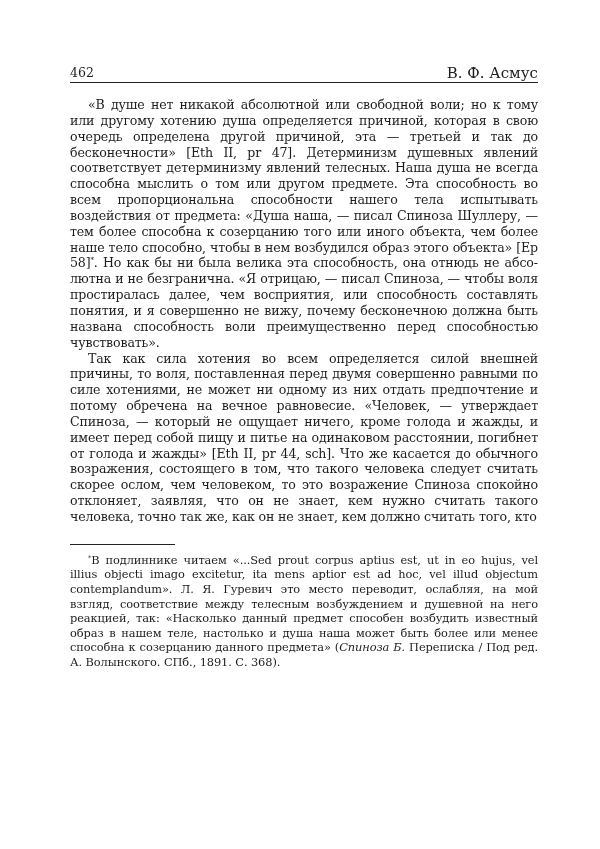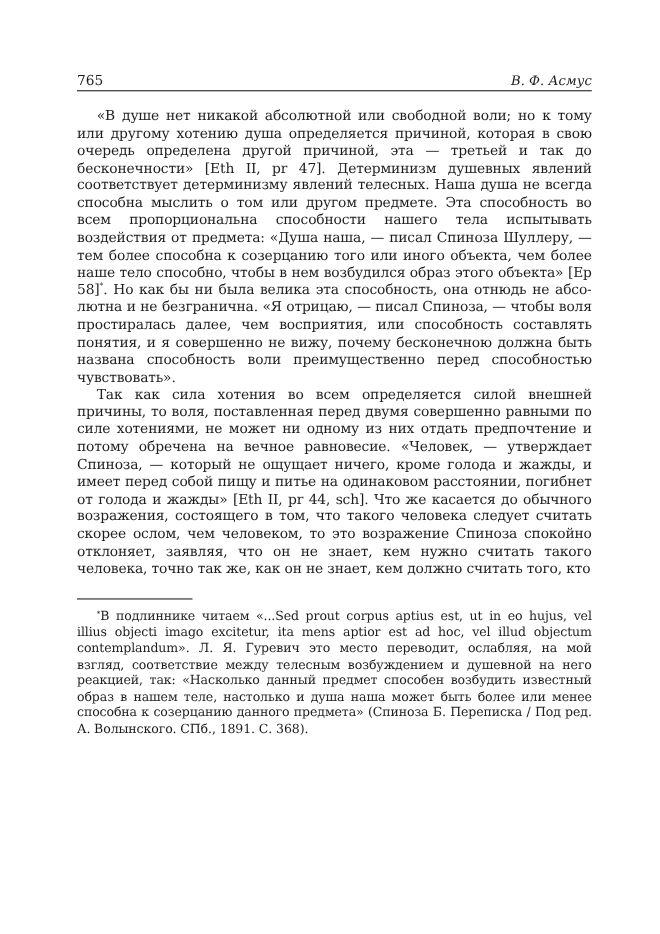--- a/index.html
+++ b/index.html
@@ -8,48 +8,48 @@
     position: absolute; left: 70px; top: 60px; width: 468px;
     font-family: "DejaVu Serif", "Liberation Serif", serif;
     color: #1e1e1e;
   }
   .running-head {
     display: flex; justify-content: space-between; align-items: flex-end;
     font-size: 12.5px; line-height: 16px; height: 21px;
     border-bottom: 1px solid #222;
     padding-bottom: 1px;
   }
-  .running-head .author { font-style: italic; font-size: 12px; }
+  .running-head .author { font-size: 15px; }
   .body-text {
     margin-top: 14px;
     font-size: 12.6px; line-height: 15.85px;
     text-align: justify;
     hyphens: manual;
     letter-spacing: -0.15px;
   }
   .body-text p { margin: 0; }
   .body-text p.indent { text-indent: 18px; }
   sup.fnmark { font-size: 7px; vertical-align: 5px; line-height: 0; }
   .fn-rule { margin-top: 19px; width: 105px; border-top: 1px solid #222; height: 0; }
   .footnote {
     margin-top: 8px;
     font-size: 11.4px; line-height: 14.6px;
     text-align: justify;
     text-indent: 18px;
     letter-spacing: -0.1px;
   }
   .footnote sup { font-size: 6.5px; vertical-align: 4px; line-height: 0; }
-  .footnote .it { }
+  .footnote .it { font-style: italic; }
 </style>
 </head>
 <body>
 
 <div class="page">
   <div class="running-head">
-    <span class="page-num">765</span>
+    <span class="page-num">462</span>
     <span class="author">В. Ф. Асмус</span>
   </div>
 
   <div class="body-text">
     <p class="indent"><span>«В душе нет никакой абсолютной или свободной воли; но к тому или другому хотению душа определяется причиной, ко­торая в свою очередь определена другой причиной, эта — тре­тьей и так до бесконечности» [Eth II, pr 47]. Детерминизм душевных явлений соответствует детерминизму явлений теле­сных. Наша душа не всегда способна мыслить о том или другом предмете. Эта способность во всем пропорциональна способно­сти нашего тела испытывать воздействия от предмета: «Душа наша, — писал Спиноза Шуллеру, — тем более способна к со­зерцанию того или иного объекта, чем более наше тело спо­собно, чтобы в нем возбудился образ этого объекта» [Ep 58]</span><sup class="fnmark">*</sup><span>. Но как бы ни была велика эта способность, она отнюдь не абсо­лютна и не безгранична. «Я отрицаю, — писал Спиноза, — что­бы воля простиралась далее, чем восприятия, или способность составлять понятия, и я совершенно не вижу, почему бесконеч­ною должна быть названа способность воли преимущественно перед способностью чувствовать».</span></p>
     <p class="indent">Так как сила хотения во всем определяется силой внеш­ней причины, то воля, поставленная перед двумя совершенно равными по силе хотениями, не может ни одному из них от­дать предпочтение и потому обречена на вечное равновесие. «Человек, — утверждает Спиноза, — который не ощущает ни­чего, кроме голода и жажды, и имеет перед собой пищу и питье на одинаковом расстоянии, погибнет от голода и жажды» [Eth II, pr 44, sch]. Что же касается до обычного возражения, состоя­щего в том, что такого человека следует считать скорее ослом, чем человеком, то это возражение Спиноза спокойно отклоняет, заявляя, что он не знает, кем нужно считать такого человека, точно так же, как он не знает, кем должно считать того, кто</p>
   </div>
 
   <div class="fn-rule"></div>
 

